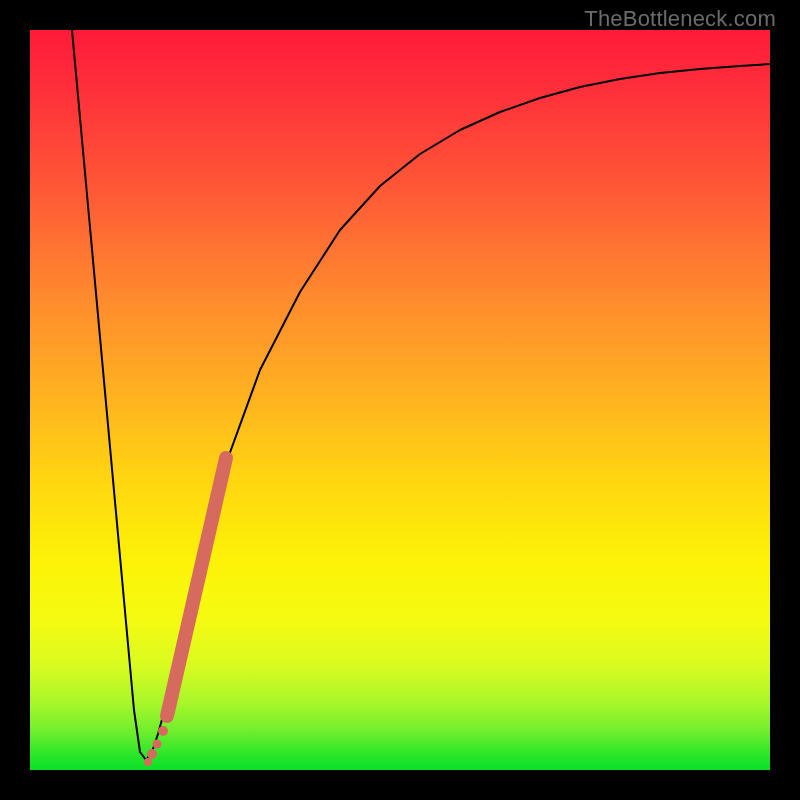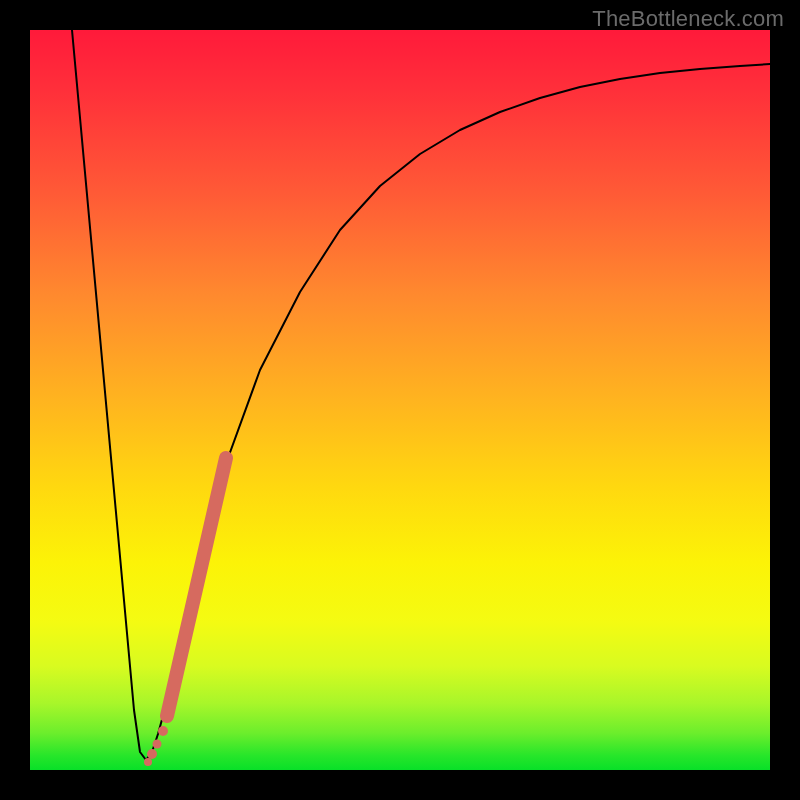--- a/index.html
+++ b/index.html
@@ -37,21 +37,21 @@
       #d8fb20 86%,
       #a8f62a 91%,
       #6cee2c 95%,
       #28e62a 98%,
       #08e028 100%
     );
   }
   .watermark {
     position: absolute;
     top: 6px;
-    right: 16px;
+    right: 24px;
     color: #6b6b6b;
     font-size: 22px;
     letter-spacing: 0.2px;
     font-weight: 400;
     user-select: none;
   }
   svg.curve {
     position: absolute;
     inset: 0;
     width: 100%;

